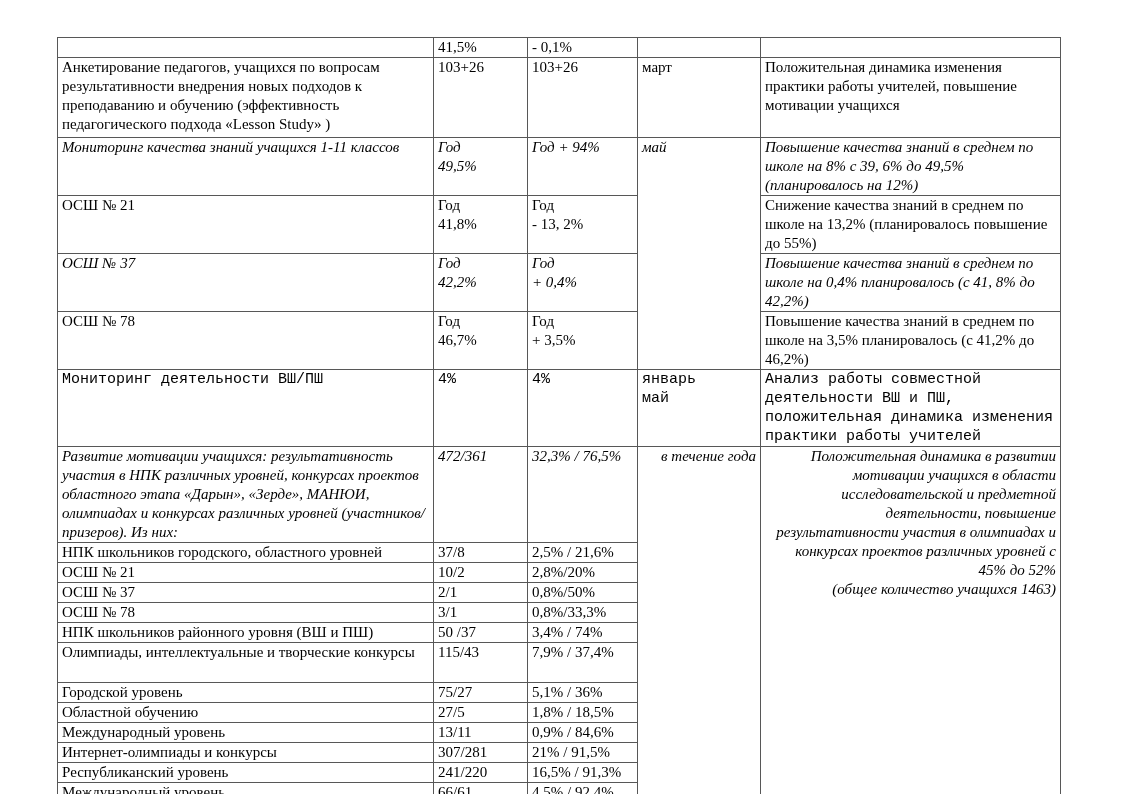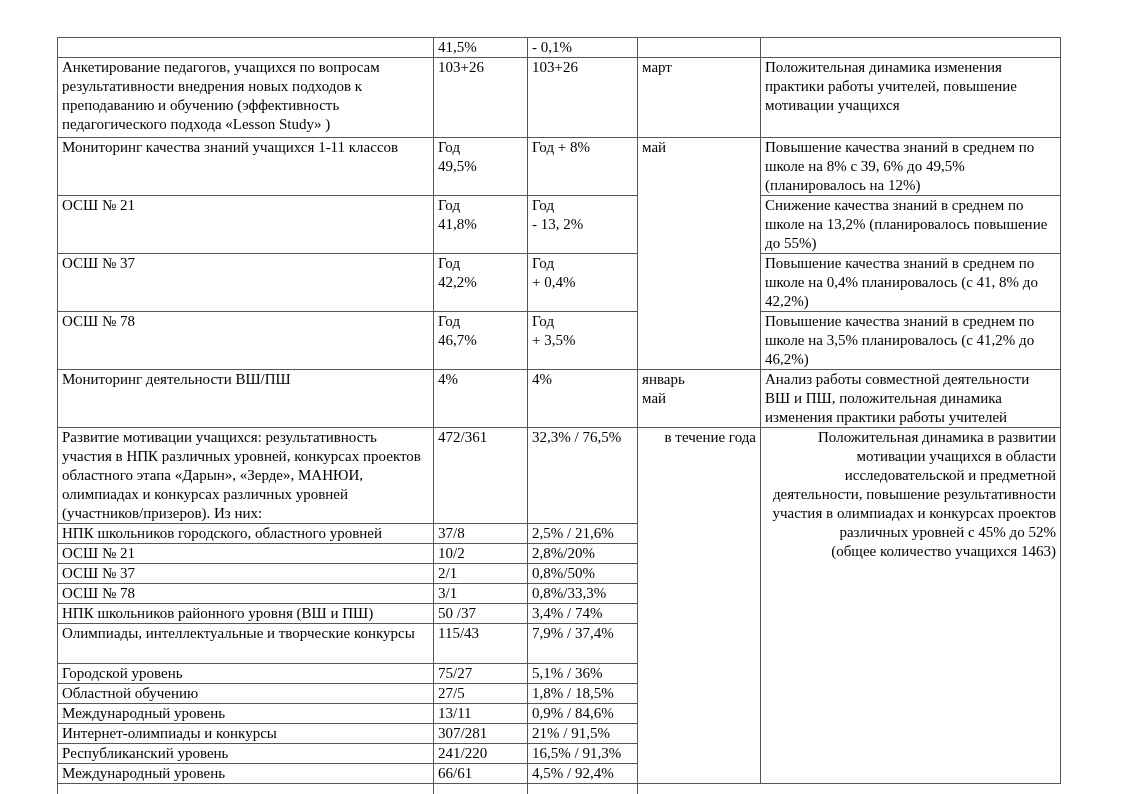--- a/index.html
+++ b/index.html
@@ -37,26 +37,26 @@
   col.c-value1   { width: 94px;  }
   col.c-value2   { width: 110px; }
   col.c-period   { width: 123px; }
   col.c-result   { width: 300px; }
 
   td.vmid   { vertical-align: middle; }
   td.center { text-align: right; }
 
   tr.h20 { height: 20px; margin-left: 45px; }
   tr.h40 { height: 40px; }
-  tr.h52 { height: 52px; }
+  tr.h52 { height: 52px; font-family: Liberation Mono, monospace; }
   tr.h54 { height: 54px; }
-  tr.h55 { height: 55px; }
+  tr.h55 { height: 55px; font-style: italic; }
   tr.h56 { height: 56px; }
   tr.h80 { height: 80px; }
-  tr.h96 { height: 96px; }
+  tr.h96 { height: 96px; font-style: italic; }
 </style>
 </head>
 <body>
 
 <div class="doc-canvas">
   <table class="report">
     <colgroup>
       <col class="c-activity">
         <col class="c-value1">
         <col class="c-value2">
@@ -75,21 +75,21 @@
         <td>Анкетирование педагогов, учащихся  по вопросам результативности внедрения новых подходов к преподаванию и обучению (эффективность педагогического подхода «Lesson Study» )</td>
         <td>103+26</td>
         <td>103+26</td>
         <td>март</td>
         <td>Положительная динамика изменения практики работы учителей, повышение мотивации учащихся</td>
       </tr>
       <tr class="h55">
         <td>Мониторинг качества знаний учащихся  1-11 классов</td>
         <td>Год
 49,5%</td>
-        <td>Год + 8%</td>
+        <td>Год + 94%</td>
         <td class="vmid" rowspan="4">май</td>
         <td>Повышение качества знаний в среднем по школе на 8% с 39, 6% до 49,5% (планировалось на 12%)</td>
       </tr>
       <tr class="h54">
         <td>ОСШ № 21</td>
         <td>Год
 41,8%</td>
         <td>Год
 - 13, 2%</td>
         <td>Снижение качества знаний в среднем по школе  на 13,2% (планировалось повышение до 55%)</td>

